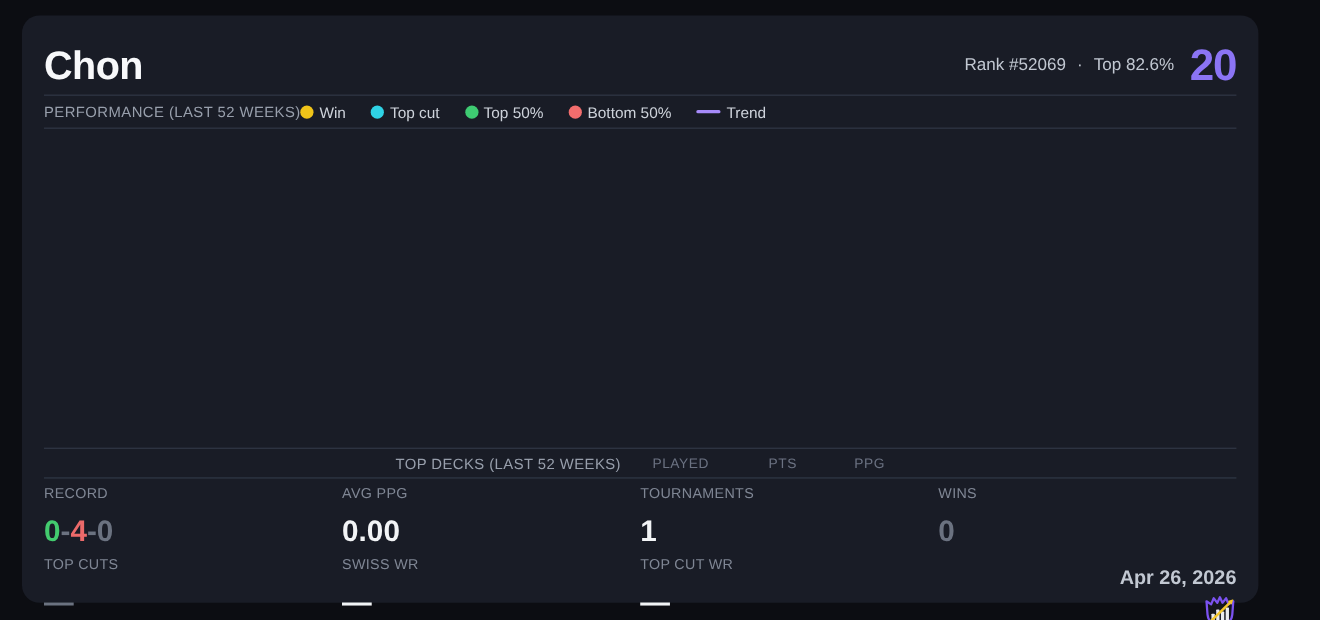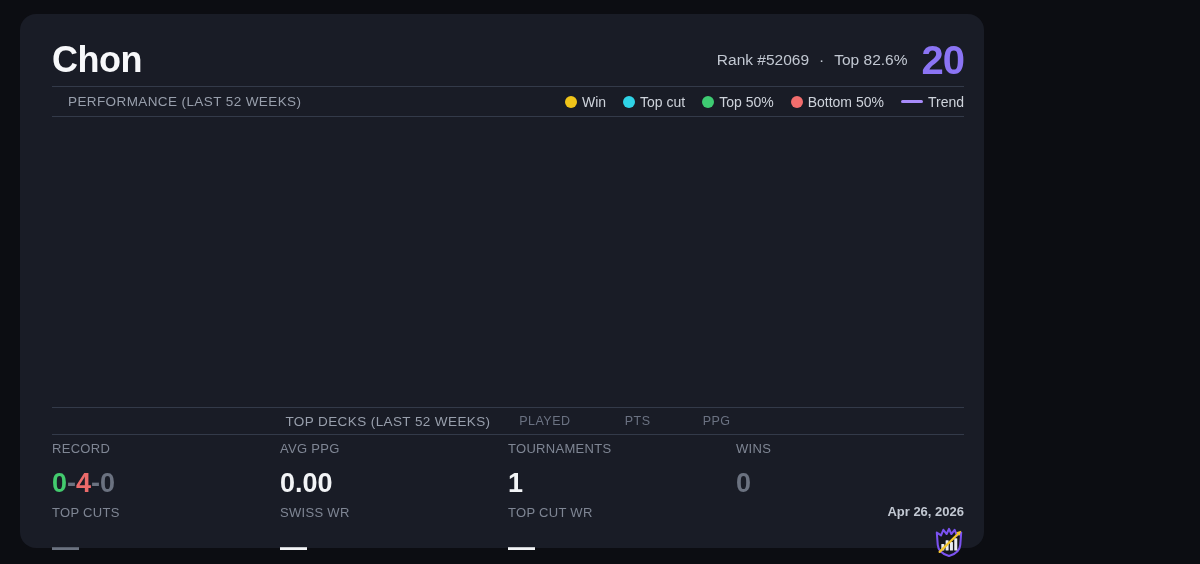--- a/index.html
+++ b/index.html
@@ -3,37 +3,37 @@
 <meta charset="utf-8">
 <style>
   html,body { margin:0; padding:0; }
   body {
     width:1200px; height:564px; position:relative; overflow:hidden;
     background:#0c0d12;
     font-family:"Liberation Sans","DejaVu Sans",sans-serif;
     -webkit-font-smoothing:antialiased;
   }
   .card {
-    position:absolute; left:20px; top:14px; width:964px; height:534px;
+    position:absolute; left:20px; top:14px; width:1124px; height:534px;
     background:#191c26; border-radius:16px; box-sizing:border-box;
-    padding:20px 20px 0 32px;
+    padding:20px 20px 0 20px;
   }
   .divider { height:1px; background:#333a49; }
 
   
   .card-header { height:51px; display:flex; justify-content:space-between; align-items:center; padding-bottom:1px; }
   .player-name { font-size:36px; font-weight:700; color:#f7f8fa; letter-spacing:-0.5px; line-height:1; margin:0; }
   .header-right { display:flex; align-items:center; gap:14px; }
   .rank-line { display:flex; align-items:baseline; gap:10px; font-size:15.5px; font-weight:500; color:#c2c8d2; }
   .score { font-size:40px; font-weight:700; color:#8b74f4; line-height:1; letter-spacing:-1px; }
 
   
-  .section-row { height:29px; display:flex; justify-content:space-between; align-items:center;margin-left:16px; }
+  .section-row { height:29px; display:flex; align-items:center; }
   .section-title { font-size:13.5px; color:#989fac; letter-spacing:0.4px; }
-  .legend { display:flex; align-items:center; gap:17px; }
+  .legend { display:flex; align-items:center; gap:23px; }
   .legend-item { display:flex; align-items:center; gap:5px; font-size:14px; color:#ced3db; }
   .dot { width:12px; height:12px; border-radius:50%; flex:none; }
   .trend-swatch { width:22px; height:3px; border-radius:2px; flex:none; }
 
   
   .chart-area { height:290px; }
 
   
   .topdecks-row { height:26px; display:flex; justify-content:center; align-items:center; }
   .col-headers { display:flex; }
@@ -43,21 +43,21 @@
   .stats-row { display:grid; grid-template-columns:1fr 1fr 1fr 1fr; }
   .stat-label { font-size:13px; color:#7f8694; letter-spacing:0.3px; margin-top:6px; line-height:15px; }
   .stat-value { font-size:27px; font-weight:700; color:#f2f4f6; line-height:32px; margin-top:11px; }
   .stat-value.muted { color:#6b7280; }
   .record-val .w { color:#43cb6e; }
   .record-val .l { color:#ec6a6a; }
   .record-val .d { color:#6b7280; }
   .record-val .sep { color:#6b7280; }
 
   .footer-cell { display:flex; flex-direction:column; align-items:flex-end; }
-  .date { font-size:13px; font-weight:600; color:#c2c8d2; margin-top:5px; line-height:15px; }
+  .date { font-size:18px; font-weight:600; color:#c2c8d2; margin-top:19px; line-height:15px; }
   .brand { display:flex; align-items:center; gap:8px; margin-top:7px; }
   .brand-text { font-size:22px; font-weight:700; color:#9aa0ad; letter-spacing:-0.2px; }
   .logo { width:30px; height:32px; display:block; }
 </style>
 </head>
 <body>
 
 <div class="card">
 
   <div class="card-header">

